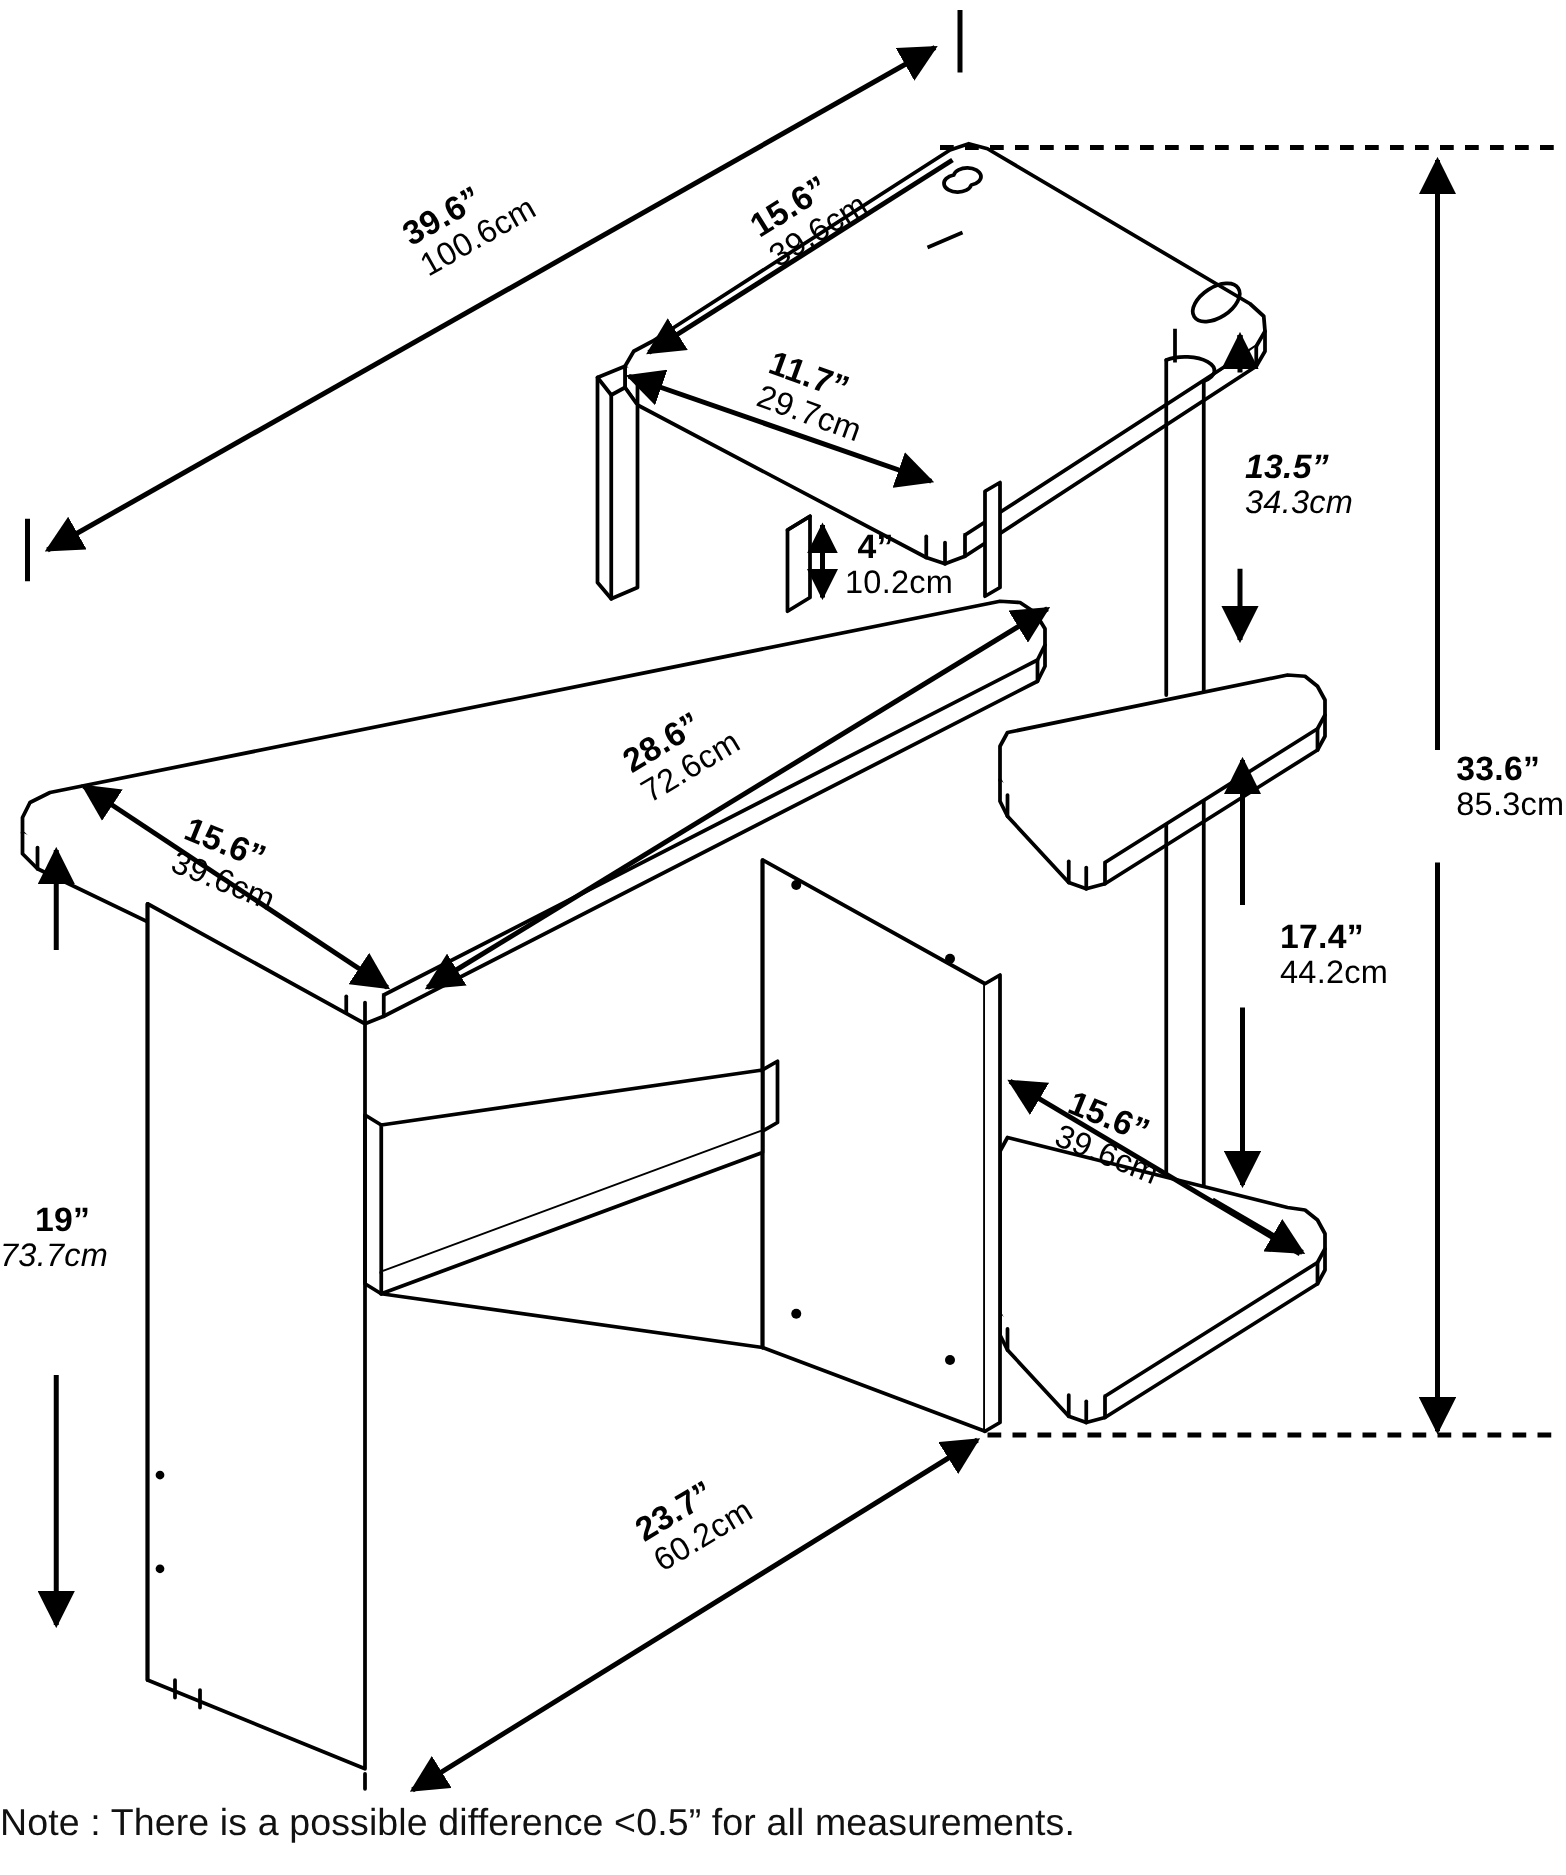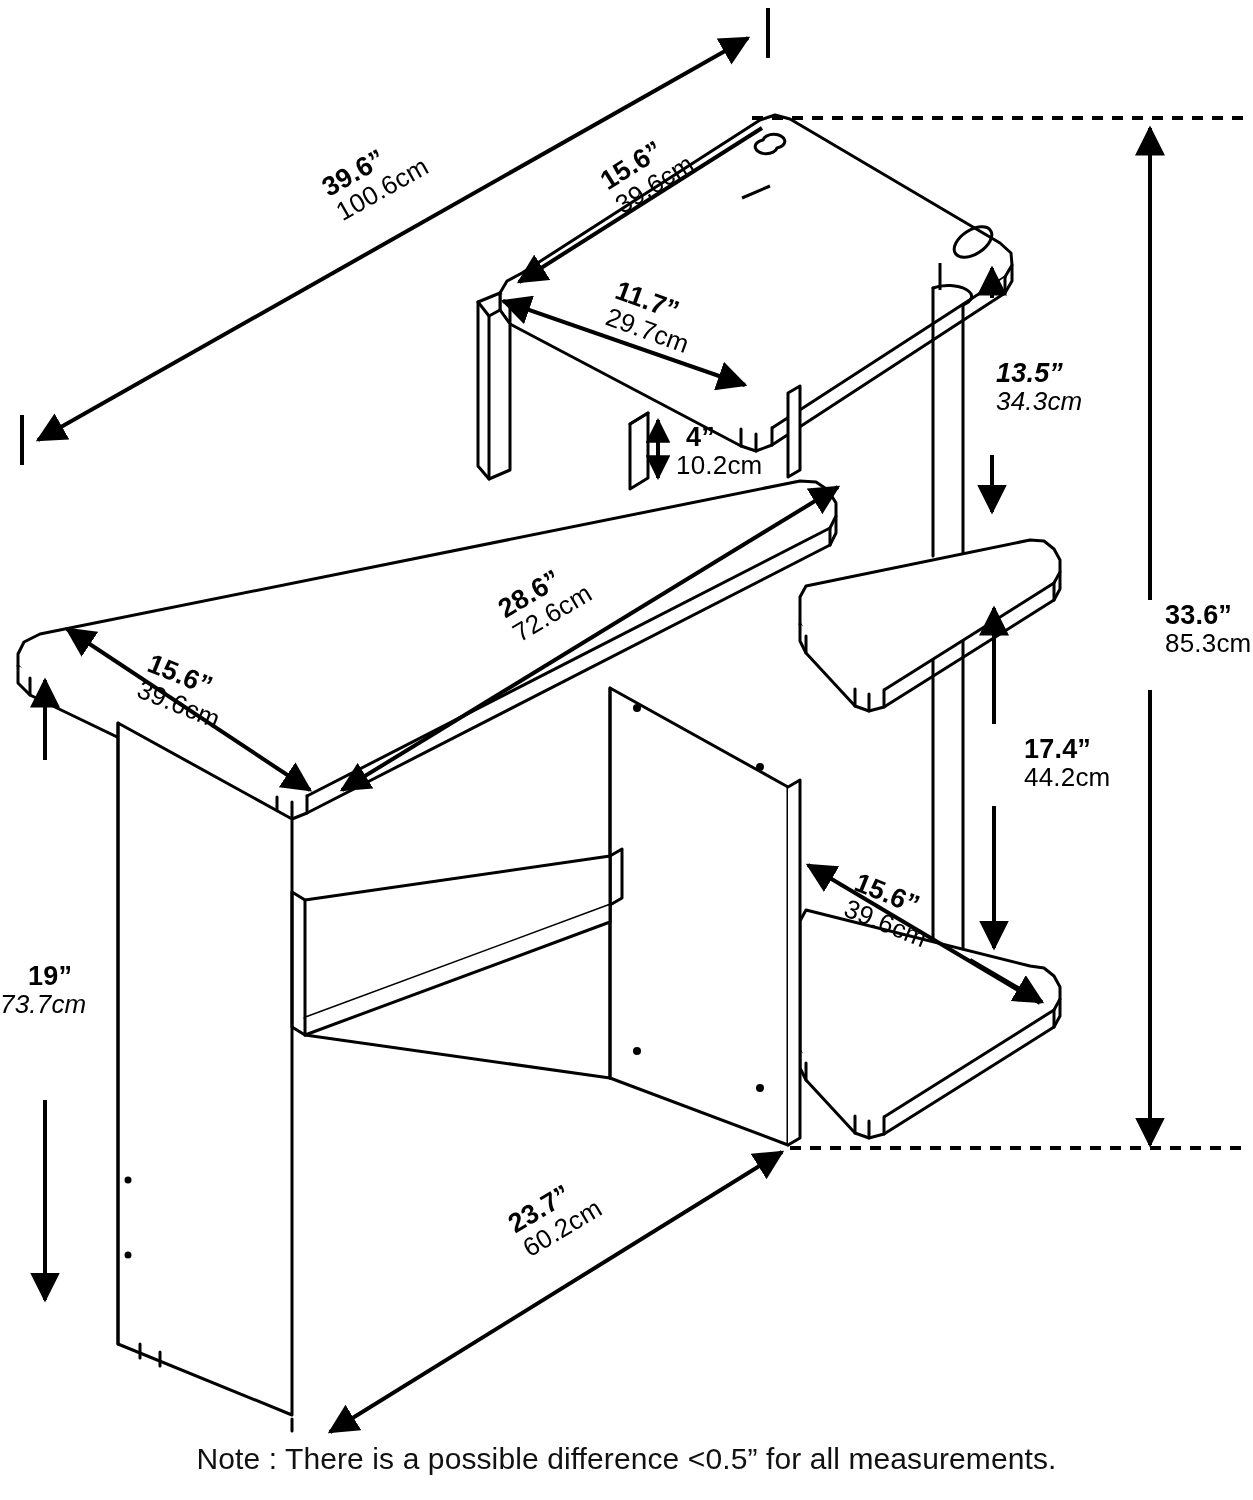--- a/index.html
+++ b/index.html
@@ -2,21 +2,21 @@
 <html><head>
 <meta charset="utf-8">
 <style>
   html,body{margin:0;padding:0;background:#ffffff;}
   body{font-family:"Liberation Sans",sans-serif;}
   #page{position:relative;width:1253px;height:1500px;background:#ffffff;overflow:hidden;}
   #drawing{position:absolute;left:0;top:0;width:1253px;height:1500px;}
   .dimlabel{position:absolute;white-space:nowrap;color:#000;}
   .dimlabel .imp{display:block;font-weight:bold;font-size:27px;letter-spacing:.2px;line-height:1.02;}
   .dimlabel .met{display:block;font-weight:400;font-size:26px;letter-spacing:.2px;line-height:1.05;}
-  .note{position:absolute;left:0;top:1442px;width:1253px;text-align:center;
+  .note{position:absolute;left:0;top:1442px;width:1253px;text-align:left;
         font-size:30px;color:#111;letter-spacing:.1px;}
 </style>
 </head>
 <body>
 
 <div id="page">
 
   <svg id="drawing" viewBox="0 0 1253 1500">
     <defs>
       <marker id="ah" viewBox="0 0 12 12" refX="11" refY="6" markerWidth="7.5" markerHeight="7.5" orient="auto-start-reverse">

